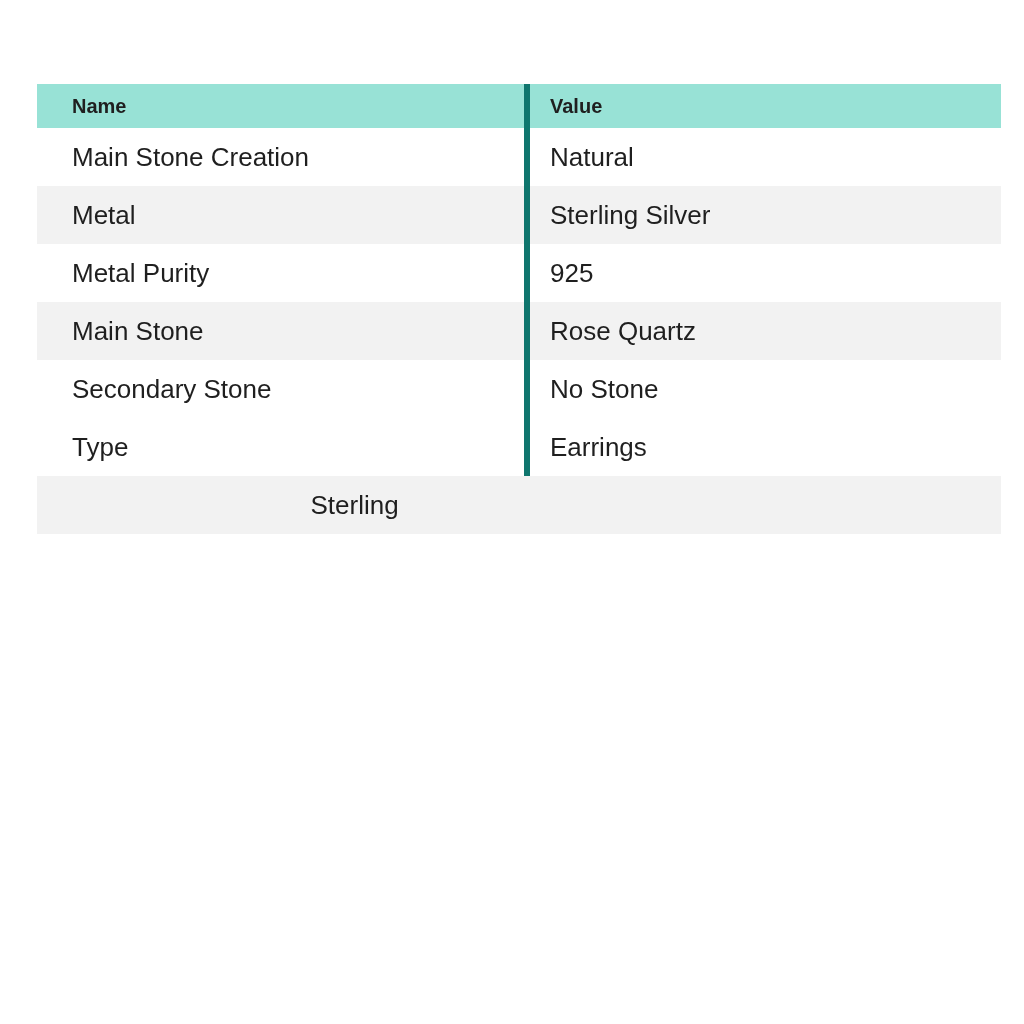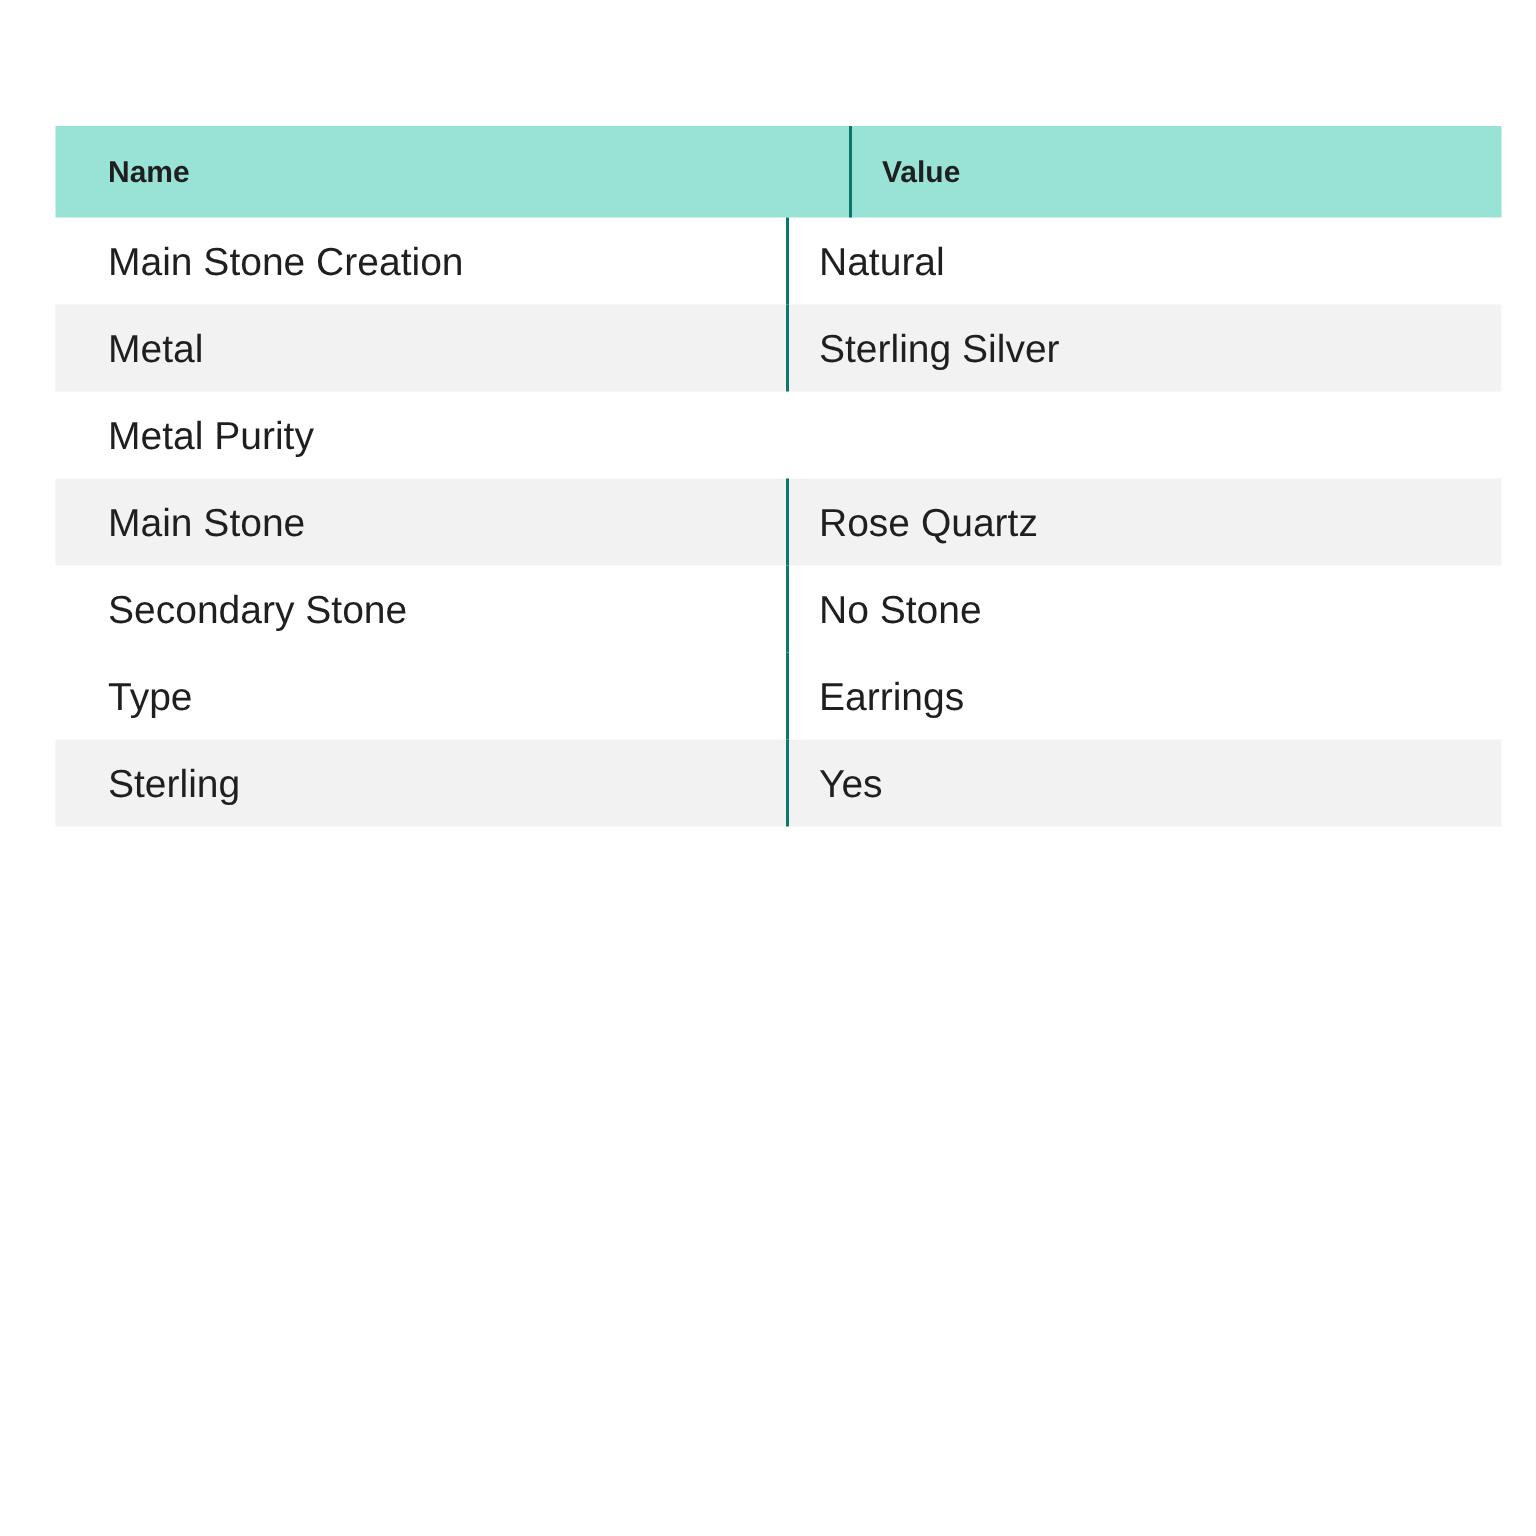--- a/index.html
+++ b/index.html
@@ -23,42 +23,41 @@
     left:37px;
     top:84px;
     width:964px;
   }
   .t-row{
     display:flex;
     align-items:stretch;
     height:58px;
   }
   .t-row.header{
-    height:61px;
+    height:44px;
     background:var(--header-bg);
-    gap:42px;
   }
   .t-row.alt{
     background:var(--alt-bg);
     justify-content:center;
   }
   .cell{
     display:flex;
     align-items:center;
     font-size:26px;
     line-height:1;
   }
   .cell.c-name{
     width:487px;
     padding-left:35px;
   }
   .cell.c-value{
     flex:1;
     padding-left:20px;
-    border-left:2px solid #0f766e;
+    border-left:6px solid #0f766e;
   }
   .t-row.header .cell{
     font-size:20px;
     font-weight:600;
   }
 </style>
 </head>
 <body>
 
 <div class="attr-table">
@@ -72,36 +71,36 @@
     <div class="cell c-value">Natural</div>
   </div>
 
   <div class="t-row alt">
     <div class="cell c-name">Metal</div>
     <div class="cell c-value">Sterling Silver</div>
   </div>
 
   <div class="t-row">
     <div class="cell c-name">Metal Purity</div>
+    <div class="cell c-value">925</div>
   </div>
 
   <div class="t-row alt">
     <div class="cell c-name">Main Stone</div>
     <div class="cell c-value">Rose Quartz</div>
   </div>
 
   <div class="t-row">
     <div class="cell c-name">Secondary Stone</div>
     <div class="cell c-value">No Stone</div>
   </div>
 
 
   <div class="t-row">
     <div class="cell c-name">Type</div>
     <div class="cell c-value">Earrings</div>
   </div>
 
   <div class="t-row alt">
     <div class="cell c-name">Sterling</div>
-    <div class="cell c-value">Yes</div>
   </div>
 </div>
 </div>
 
 </body></html>

